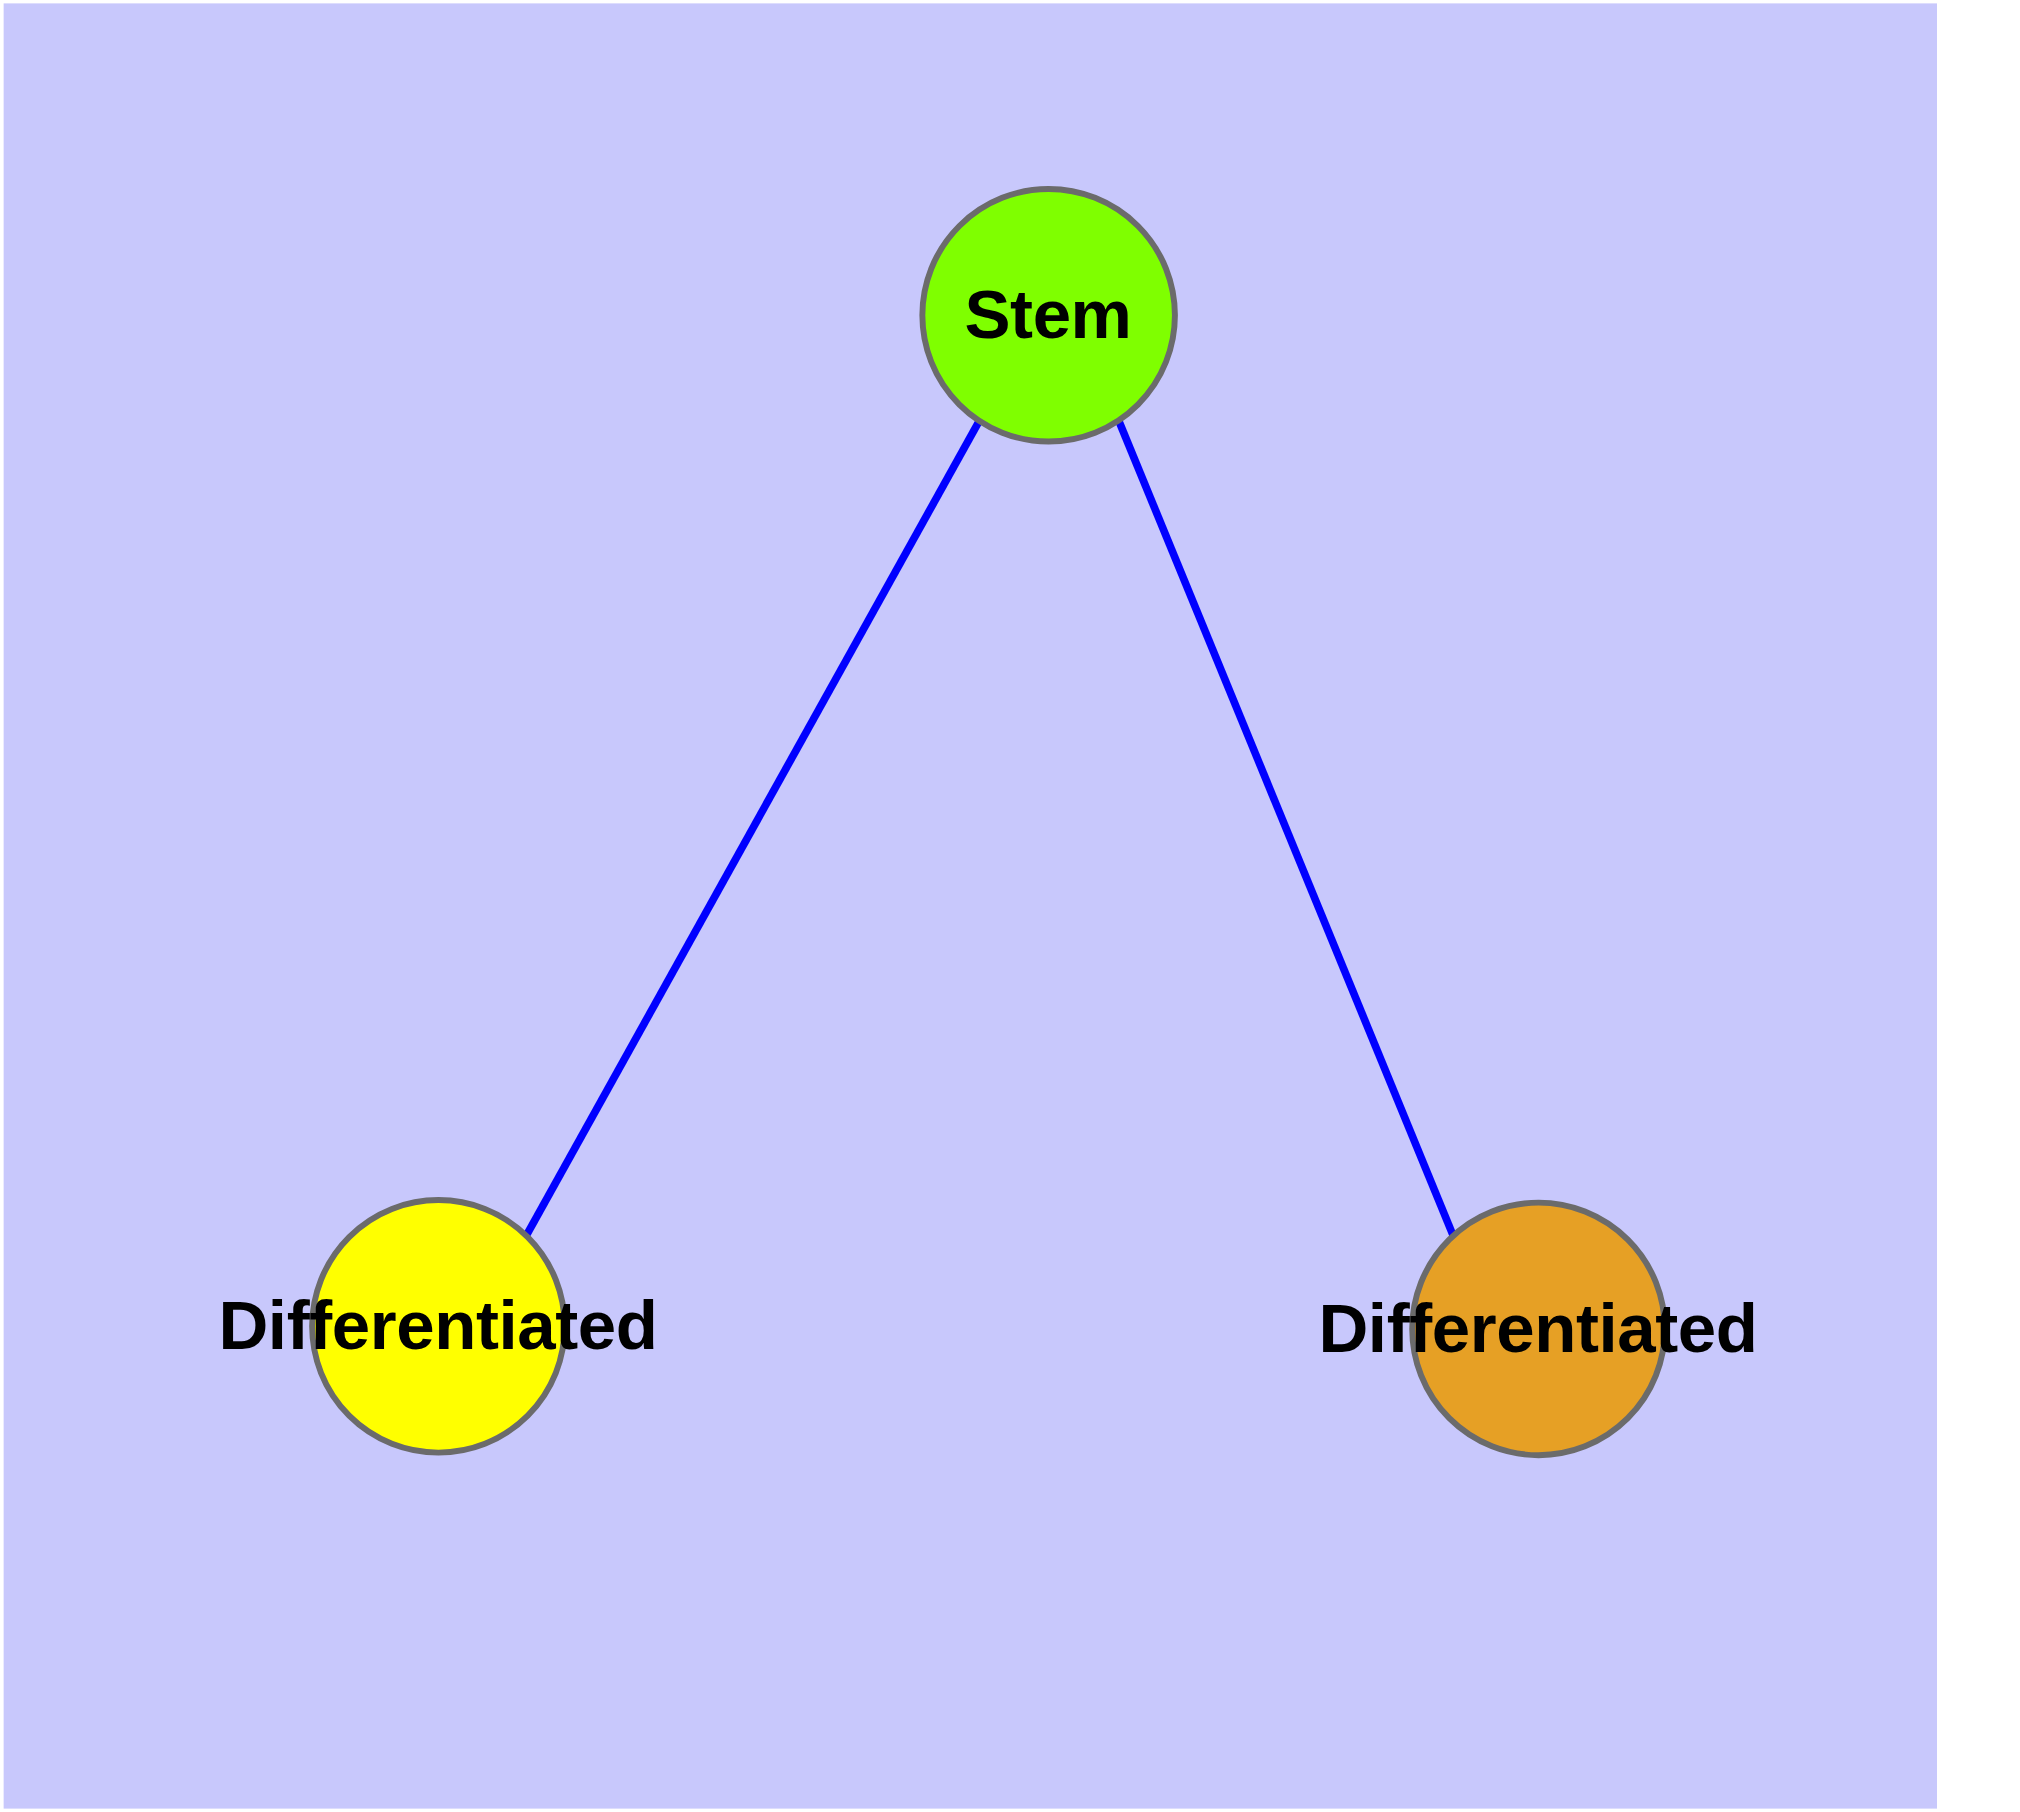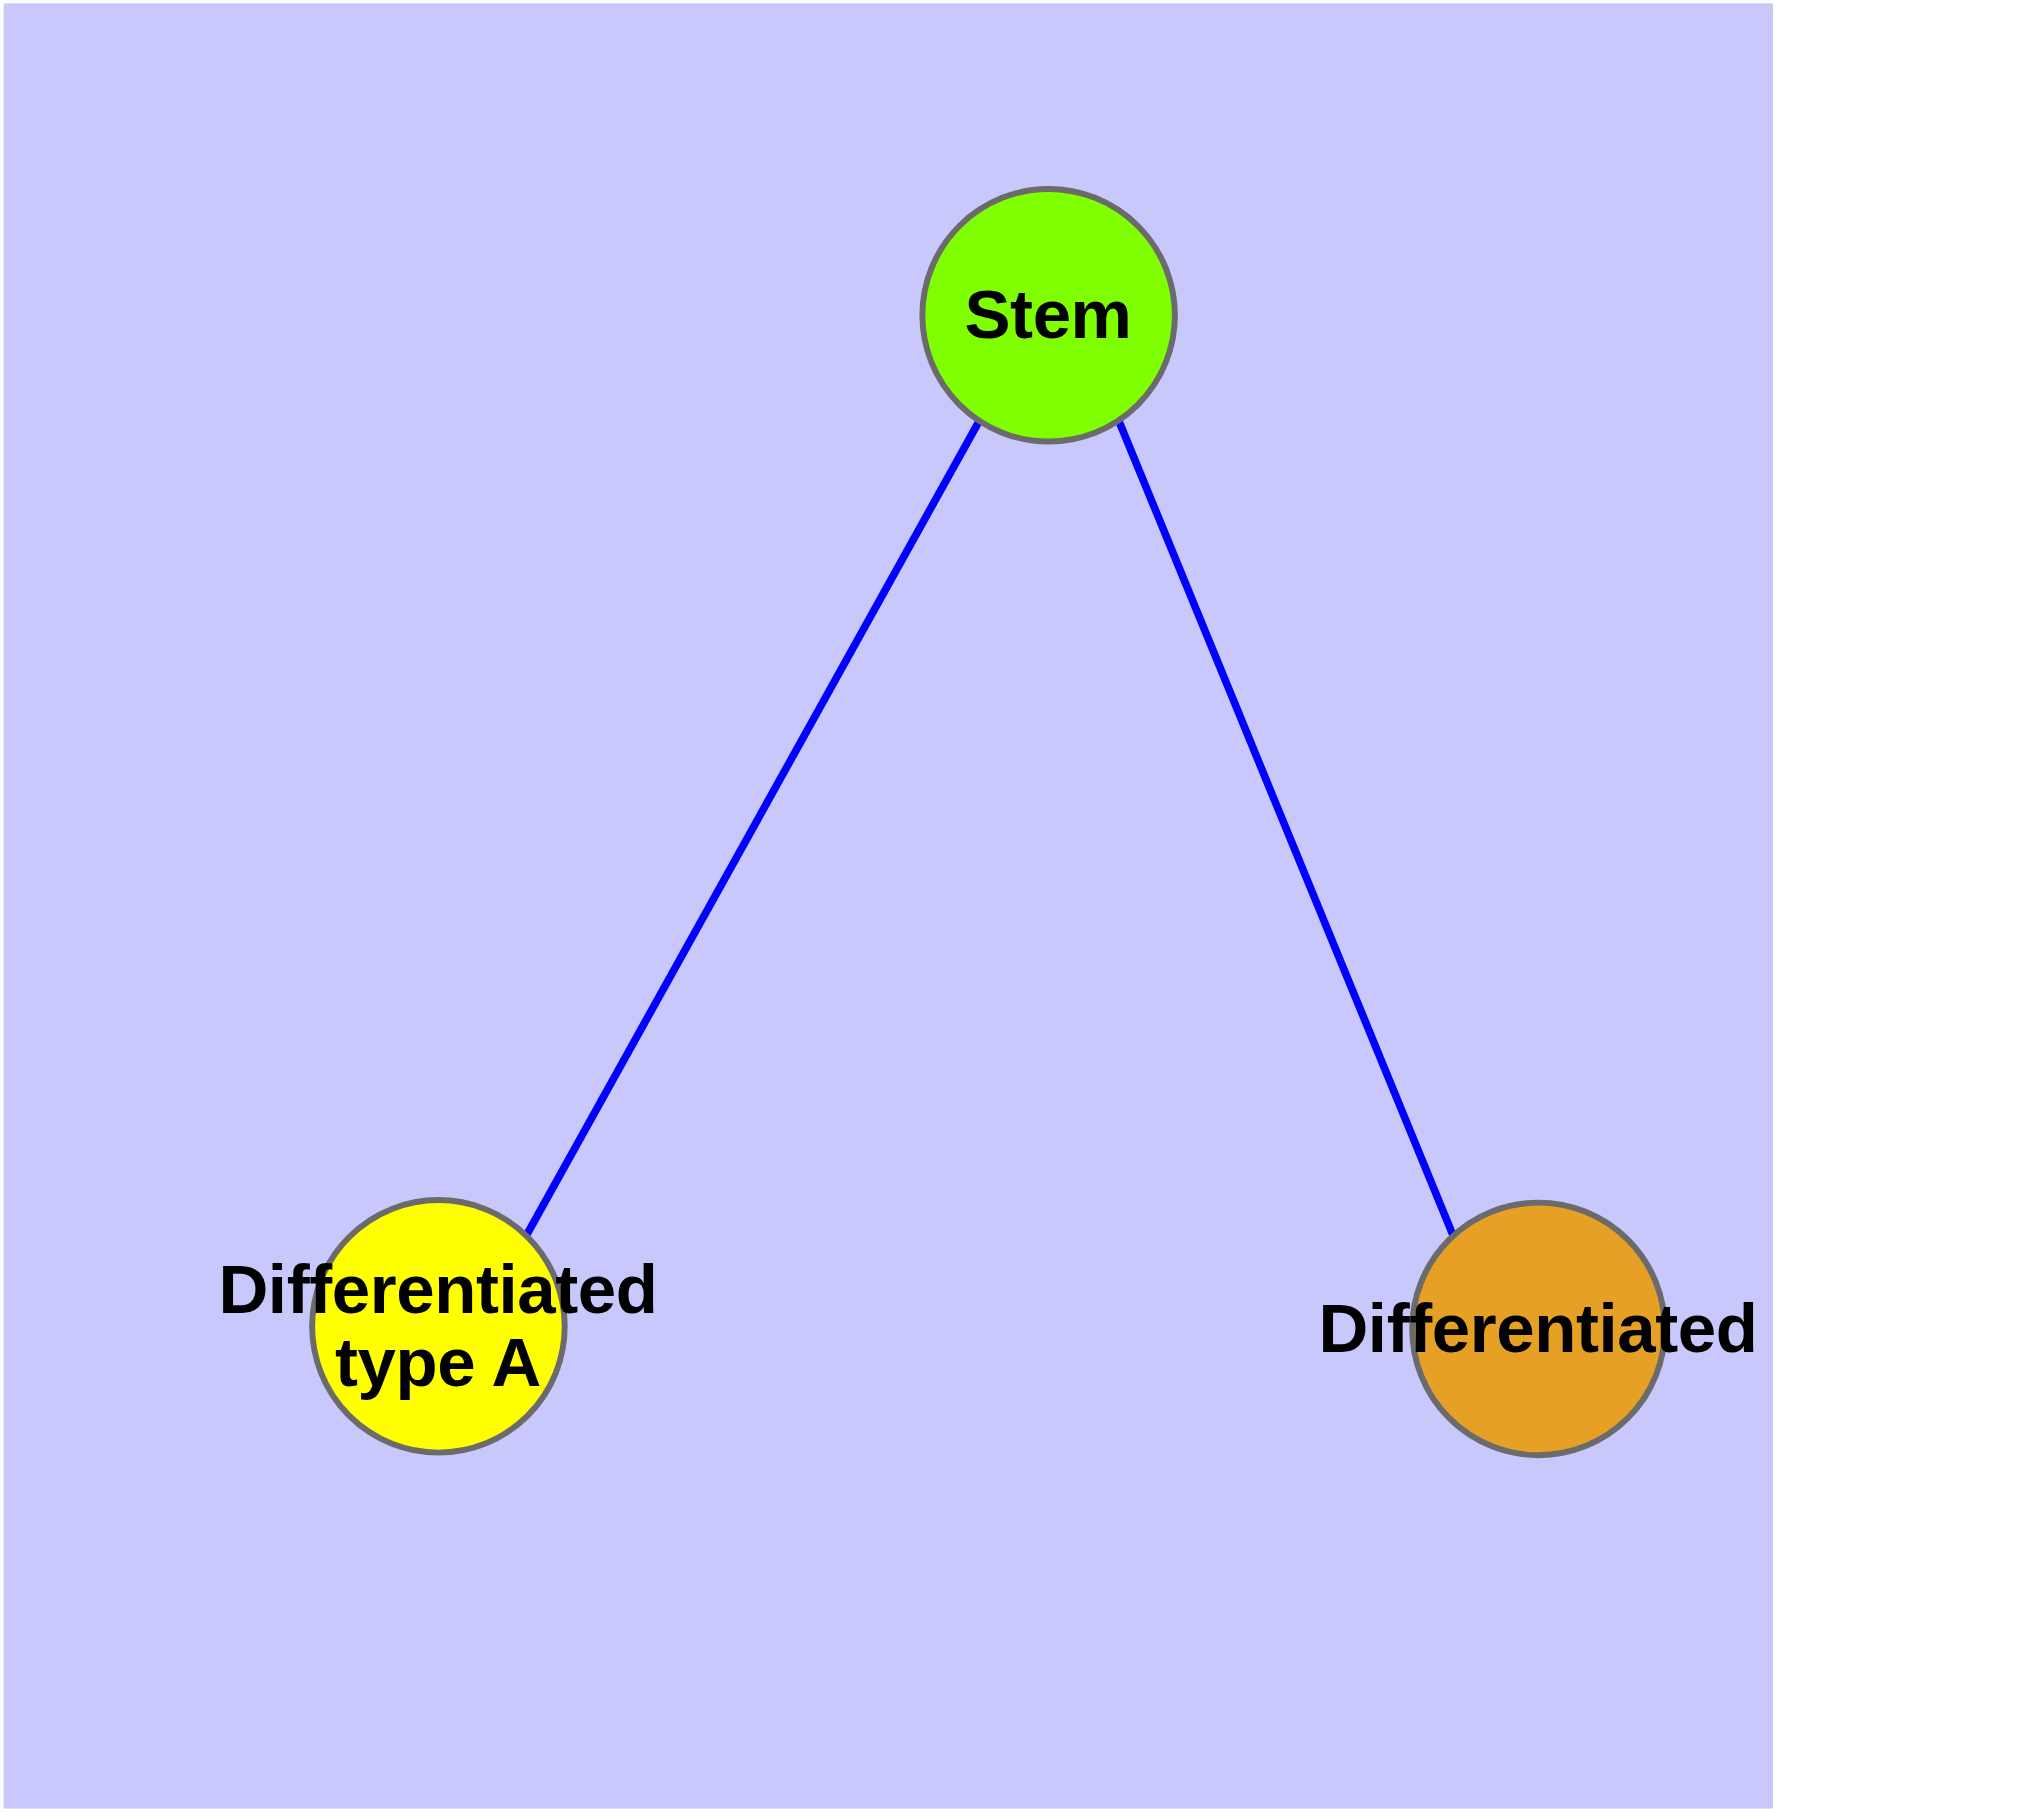--- a/index.html
+++ b/index.html
@@ -34,21 +34,21 @@
     color: #000000;
     white-space: nowrap;
     transform: translate(-50%, -50%);
     pointer-events: none;
     letter-spacing: -0.4px;
   }
 </style>
 </head>
 <body>
 
-<div id="canvas" style="width: 1733px; height: 1812px; padding-left: 40px;">
+<div id="canvas" style="width: 1937px; height: 1812px;">
 
   <svg id="graph-svg" viewBox="0 0 2384 2138" xmlns="http://www.w3.org/2000/svg" style="width: 2021px; height: 1812px;">
 
     <rect id="bg-rect" x="4" y="4" width="2376" height="2130" fill="#c8c8fc"></rect>
 
     <g id="edges-group">
       <line id="edge-0" stroke="#0000ff" stroke-width="9" stroke-linecap="butt" x1="1155" y1="497" x2="620" y2="1459"></line>
       <line id="edge-1" stroke="#0000ff" stroke-width="9" stroke-linecap="butt" x1="1320" y1="497" x2="1716" y2="1462"></line>
     </g>
 
@@ -57,20 +57,19 @@
       <circle id="node-1" stroke="#6b6b6b" stroke-width="7" cx="517" cy="1565" r="149" fill="#ffff00"></circle>
       <circle id="node-2" stroke="#6b6b6b" stroke-width="7" cx="1815" cy="1568" r="149" fill="#e6a025"></circle>
     </g>
   </svg>
 
   <div id="label-0" class="node-label" style="left: 1048px; top: 315px; color: rgb(0, 0, 0); font-size: 69px;">
       <div>Stem</div>
     </div>
   <div id="label-1" class="node-label" style="left: 438px; top: 1326px; color: rgb(0, 0, 0); font-size: 69px;">
       <div>Differentiated</div>
-      <div>type A</div>
     </div>
   <div id="label-2" class="node-label" style="left: 1538px; top: 1329px; color: rgb(0, 0, 0); font-size: 69px;">
       <div>Differentiated</div>
     </div>
 
 </div>
 
 
 </body></html>

